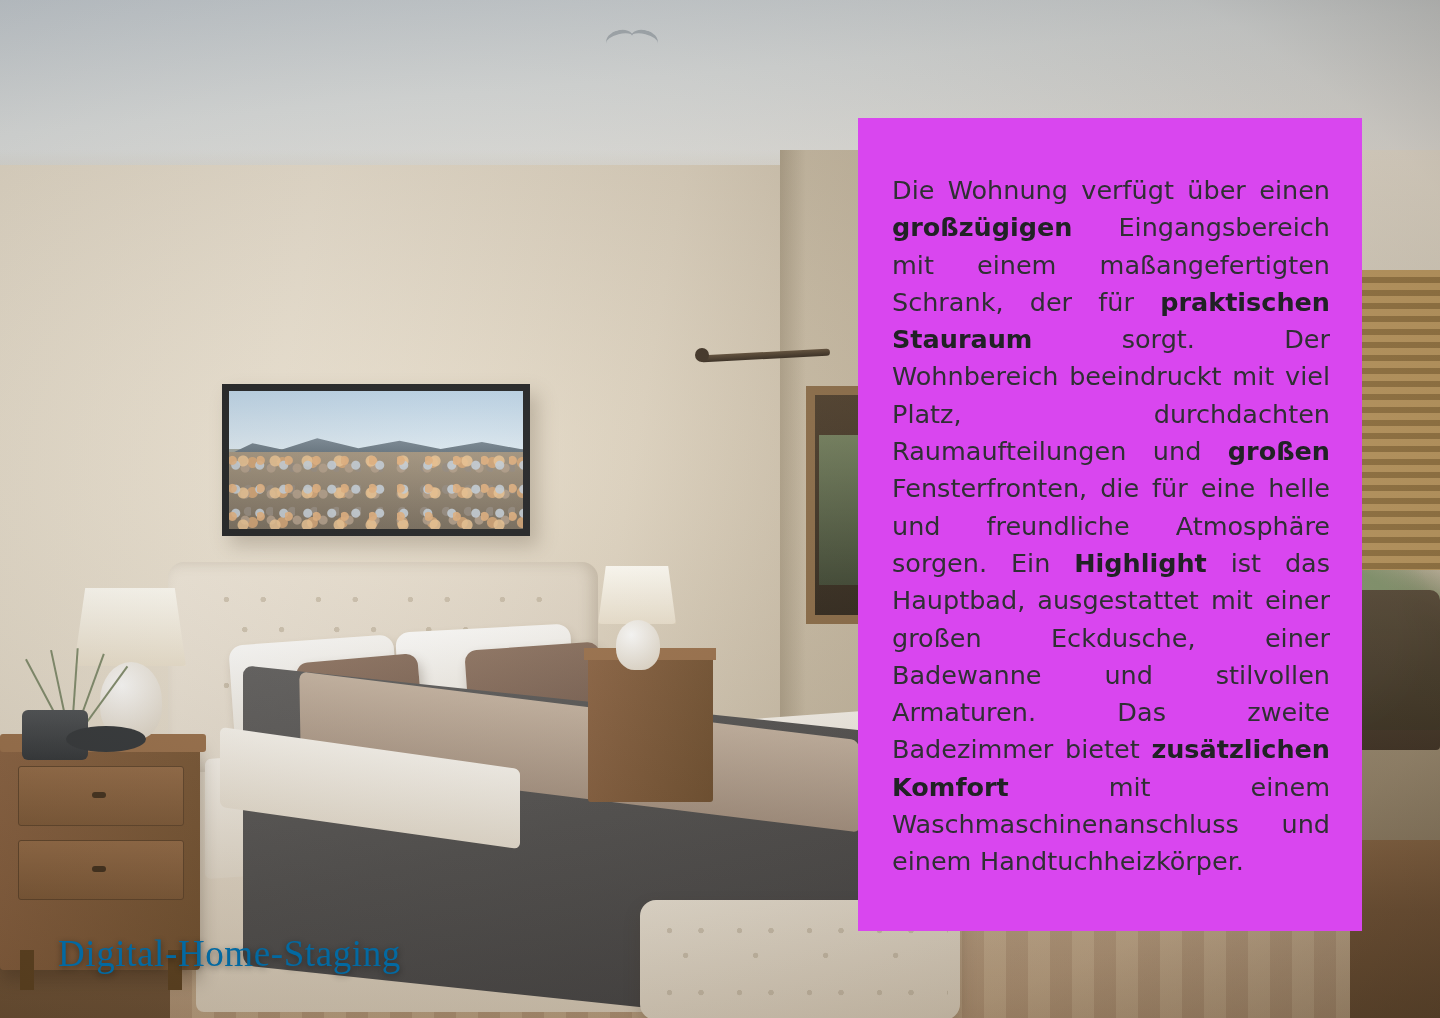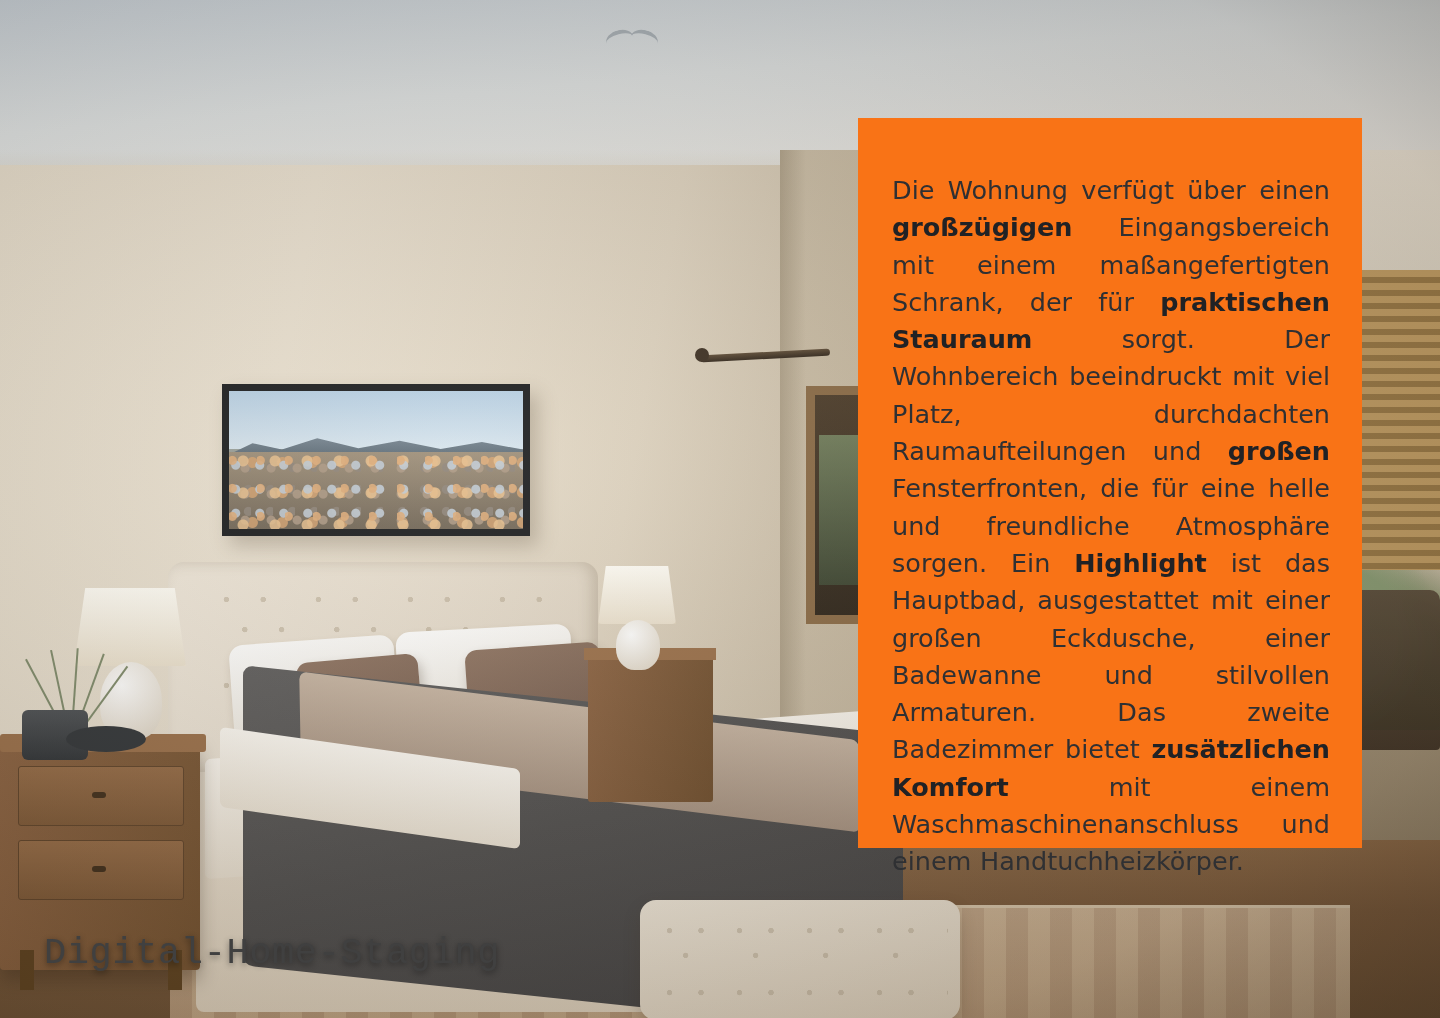--- a/index.html
+++ b/index.html
@@ -380,38 +380,38 @@
 
   .global-shade {
     position: absolute; inset: 0;
     background: radial-gradient(ellipse at 32% 45%, rgba(255,250,235,0.10) 0%, rgba(40,30,18,0.18) 78%, rgba(30,22,12,0.34) 100%);
     pointer-events: none;
   }
 
   
   .watermark {
     position: absolute;
-    left: 44px;
+    left: 58px;
     top: 932px;
     font-size: 37px;
     font-weight: 400;
     letter-spacing: 0.6px;
-    color: #404040;
+    color: #0369a1;
     text-shadow: 0 2px 6px rgba(0,0,0,0.45);
-    font-family: Liberation Mono, monospace;
+    font-family: Liberation Serif, serif;
   }
 
   
   .text-panel {
     position: absolute;
     left: 858px;
     top: 118px;
     width: 504px;
-    height: 730px;
-    background: #f97316;
+    height: 813px;
+    background: #d946ef;
     box-sizing: border-box;
     padding: 54px 32px 30px 34px;
   }
   .panel-text {
     margin: 0;
     font-family: "DejaVu Sans", sans-serif;
     font-size: 25.5px;
     line-height: 37.3px;
     color: #2f3033;
     text-align: justify;

